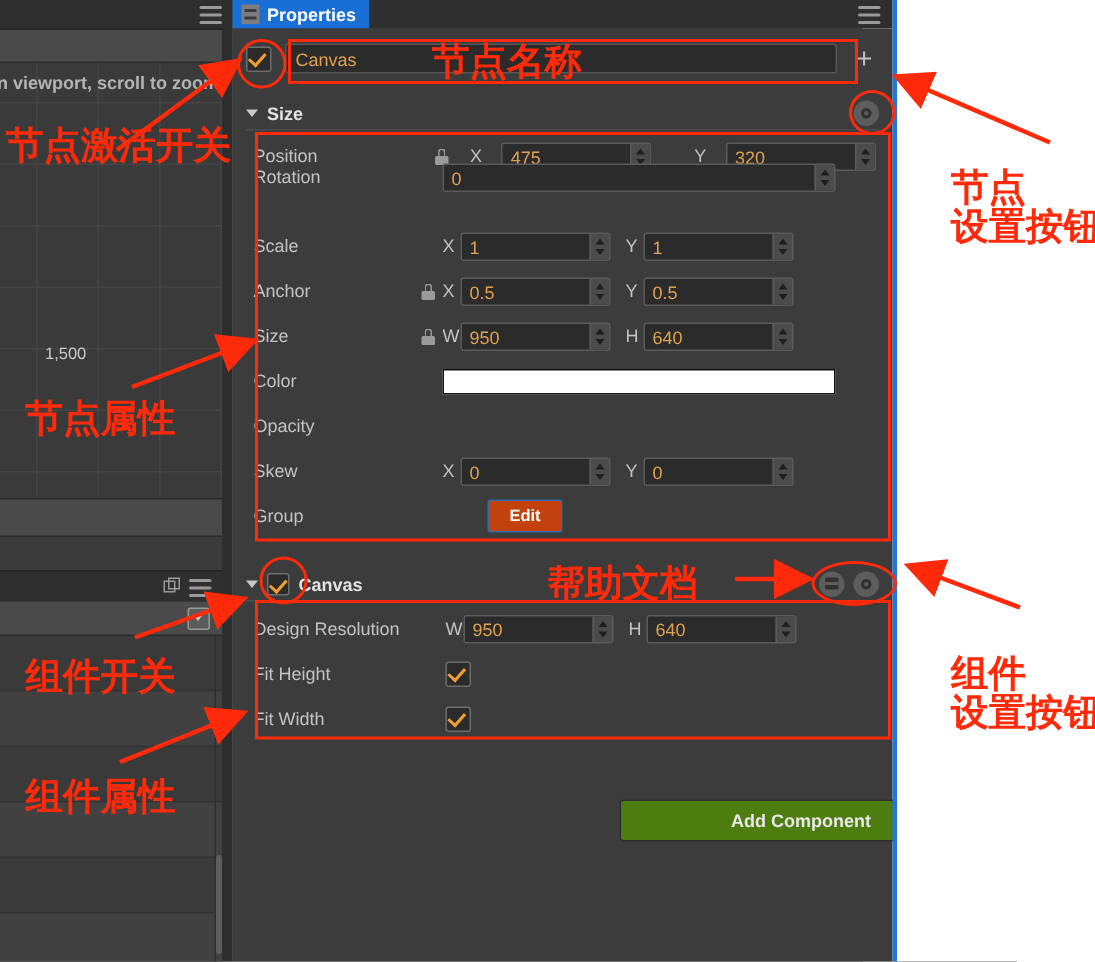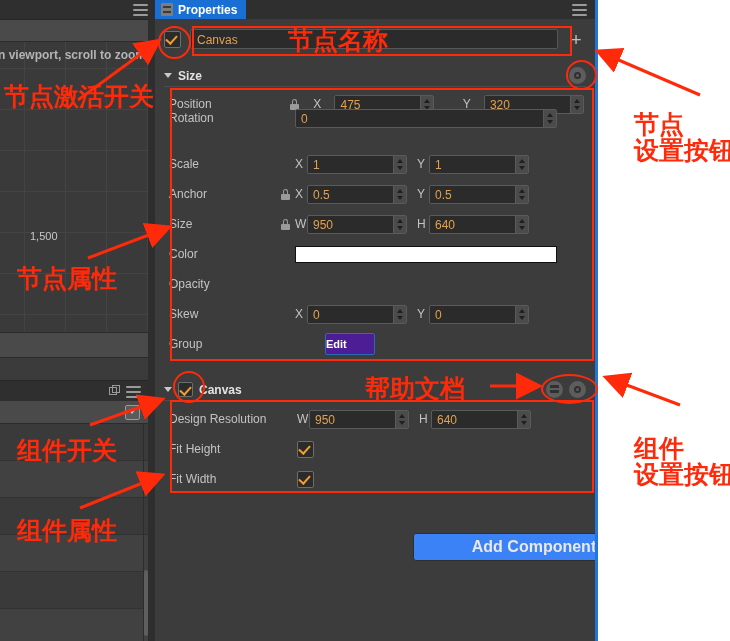--- a/index.html
+++ b/index.html
@@ -88,23 +88,23 @@
   .spin{position:absolute;right:0;top:0;width:12px;height:17px;background:#4b4b4b;border-left:1px solid #5a5a5a;}
   .spin:before,.spin:after{content:"";position:absolute;left:3px;border-left:3px solid transparent;border-right:3px solid transparent;}
   .spin:before{top:3px;border-bottom:4px solid #1f1f1f;}
   .spin:after{bottom:3px;border-top:4px solid #1f1f1f;}
   .f-half{width:100px;}
   .f-full{width:262px;}
   .gap{width:10px;flex:none;}
   .colorbar{width:262px;height:17px;background:#ffffff;border:1px solid #111;box-sizing:border-box;}
   .sel{width:212px;height:20px;background:#4e4e4e;border:1px solid #5f5f5f;border-radius:2px;color:#d9d9d9;font-size:12px;line-height:20px;padding:0 6px;box-sizing:border-box;position:relative;}
   .sel .caret{position:absolute;right:7px;top:8px;border-left:5px solid transparent;border-right:5px solid transparent;border-top:6px solid #d0d0d0;}
-  .editbtn{width:48px;height:20px;margin-left:8px;background:#4c1d95;border:1px solid #2a6cb0;border-radius:2px;color:#ffffff;font-size:11px;font-weight:bold;line-height:20px;text-align:left;}
-
-  .addbtn{position:absolute;left:258px;top:514px;width:240px;height:26px;background:#3b82f6;border:1px solid #2e2e2e;border-radius:3px;color:#e8e8e8;font-size:16px;font-weight:bold;line-height:26px;text-align:center;}
+  .editbtn{width:48px;height:20px;margin-left:8px;background:#c2410c;border:1px solid #2a6cb0;border-radius:2px;color:#ffffff;font-size:11px;font-weight:bold;line-height:20px;text-align:center;}
+
+  .addbtn{position:absolute;left:258px;top:514px;width:240px;height:26px;background:#4d7c0f;border:1px solid #2e2e2e;border-radius:3px;color:#e8e8e8;font-size:12px;font-weight:bold;line-height:26px;text-align:center;}
 
   .right-blue{position:absolute;left:595px;top:0;width:3px;height:641px;background:#2176d8;}
   .right-white{position:absolute;left:598px;top:0;width:132px;height:641px;background:#ffffff;}
 
   
   .anno{position:absolute;color:#ff2a0a;font-size:25px;font-weight:bold;white-space:nowrap;line-height:1.18;font-family:"DejaVu Sans", sans-serif;}
   .ell{position:absolute;border:2.5px solid #ff2a0a;border-radius:50%;}
   .rect{position:absolute;border:2px solid #ff2a0a;}
   svg.arrows{position:absolute;left:0;top:0;width:730px;height:641px;pointer-events:none;}
 </style>

